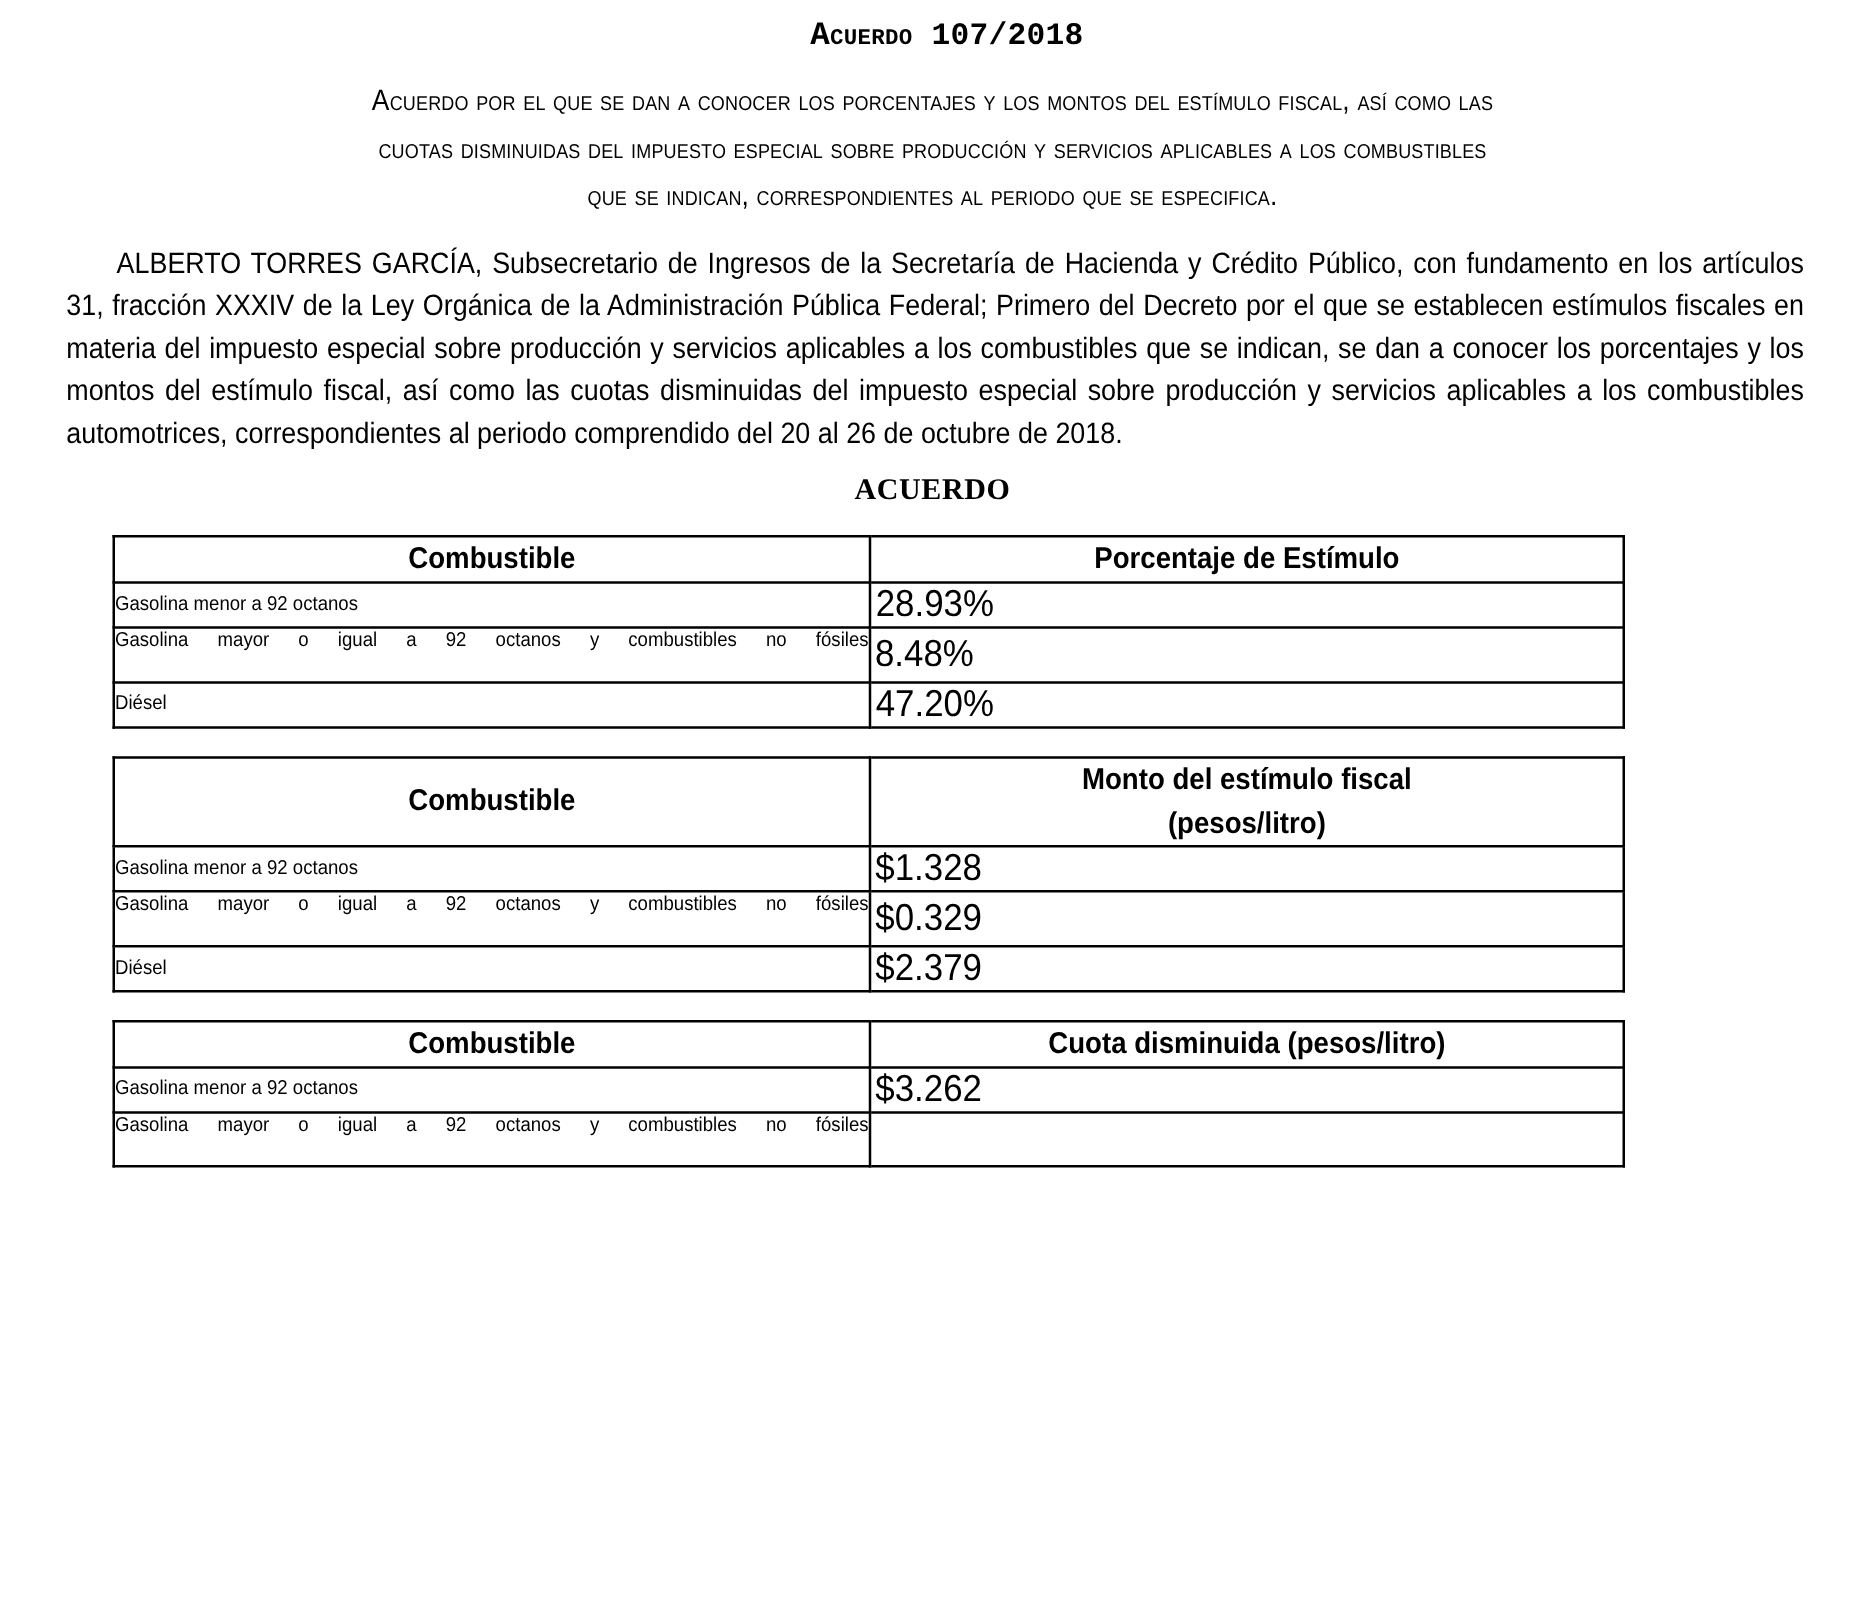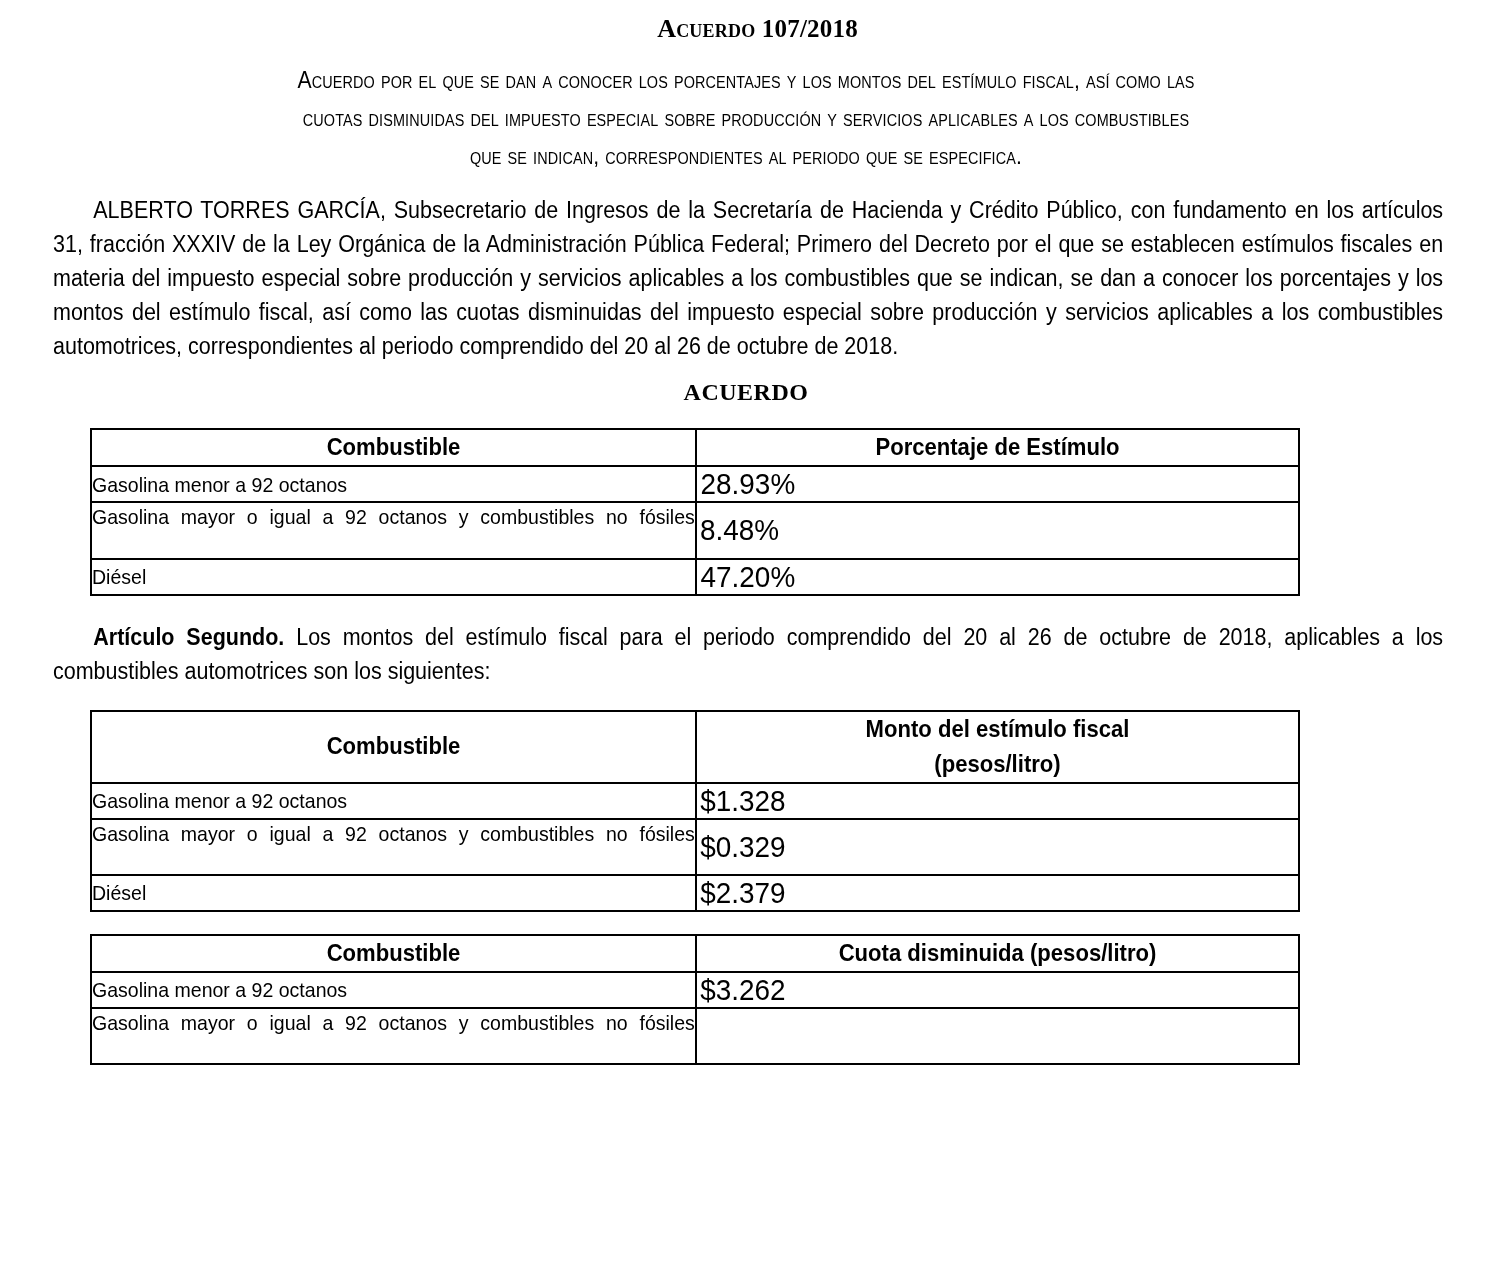--- a/index.html
+++ b/index.html
@@ -17,21 +17,21 @@
   .page {
     position: relative;
     width: 1492px;
     height: 1278px;
     box-sizing: border-box;
     padding: 0;
   }
 
   
   .doc-title {
-    font-family: Liberation Serif, serif;
+    font-family: Liberation Mono, monospace;
     font-weight: bold;
     font-size: 25px;
     text-align: center;
     letter-spacing: 0.2px;
     margin: 14px 0 0 0;
     line-height: 1.15;
     padding-left: 23px;
   }
   .doc-title .sc {
     font-variant: small-caps;
@@ -111,21 +111,21 @@
     padding: 11px 6px 13px 6px;
     line-height: 1.45;
   }
   th.hdr .inner {
     display: block;
     transform: scaleX(0.92);
   }
   td.fuel {
     text-align: justify;
     text-justify: inter-word;
-    font-size: 21px;
+    font-size: 16px;
     line-height: 1.3;
     padding: 7px 12px 8px 12px;
   }
   td.fuel .inner {
     display: block;
     transform: scaleX(0.93);
     transform-origin: left top;
     width: 107.5%;
   }
   td.fuel.two-line .inner {
@@ -198,23 +198,20 @@
       </tr>
       <tr>
         <td class="fuel">
             <span class="inner">Diésel</span>
           </td>
         <td class="val"><span class="inner">47.20%</span></td>
       </tr>
     </tbody>
   </table>
 
-  <div class="body-block">
-    <p class="para art"><b>Artículo Segundo.</b><span> Los montos del estímulo fiscal para el periodo comprendido del 20 al 26 de octubre de 2018, aplicables a los combustibles automotrices son los siguientes:</span></p>
-  </div>
 
   <table class="data-table">
     <colgroup>
         <col class="col-fuel">
         <col class="col-val">
       </colgroup>
     <thead>
       <tr>
         <th class="hdr">
             <span class="inner">Combustible</span>

